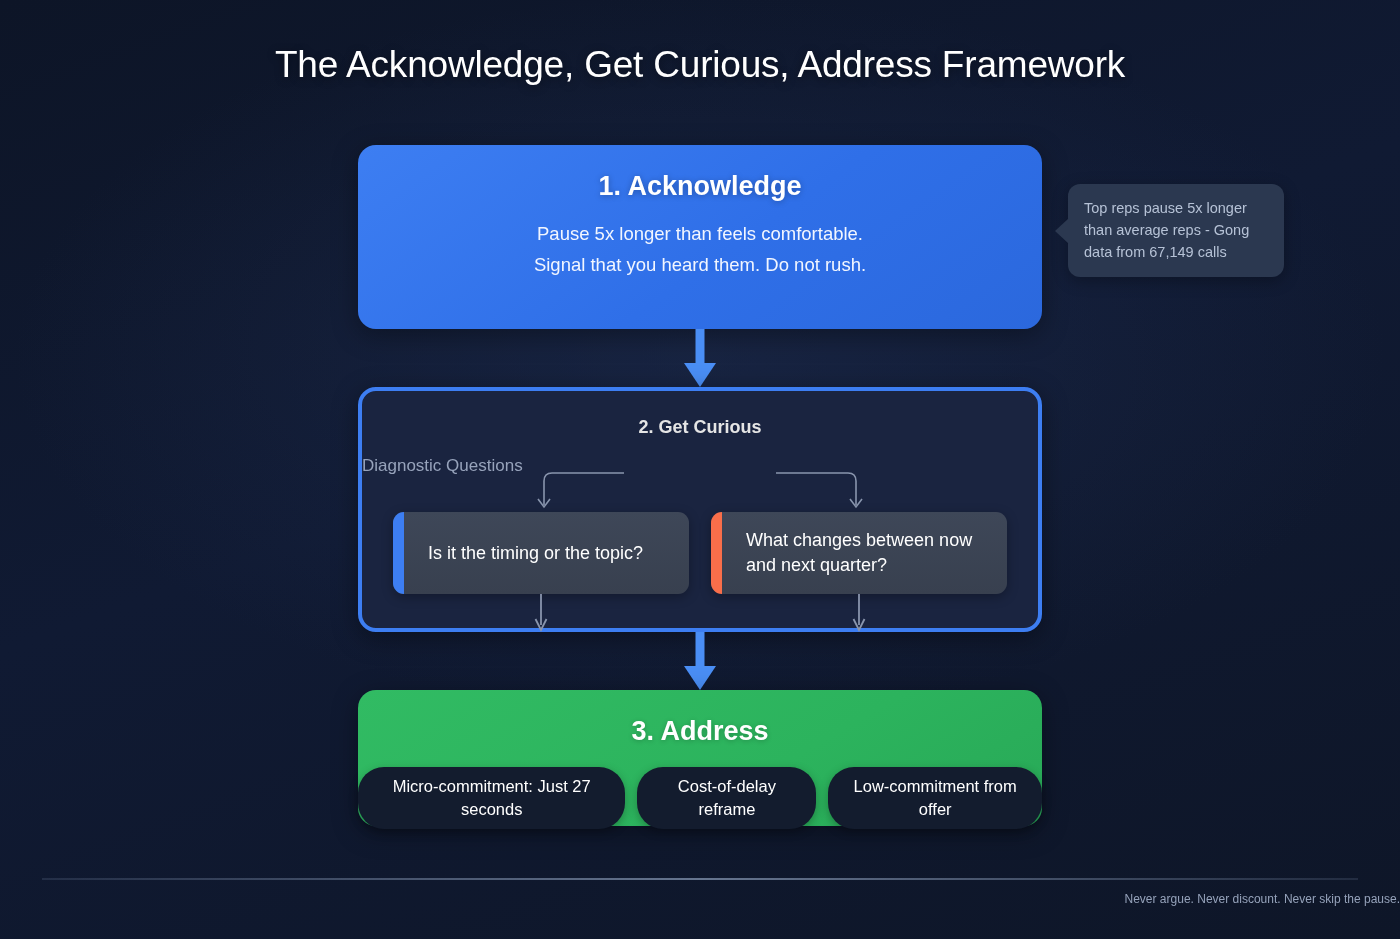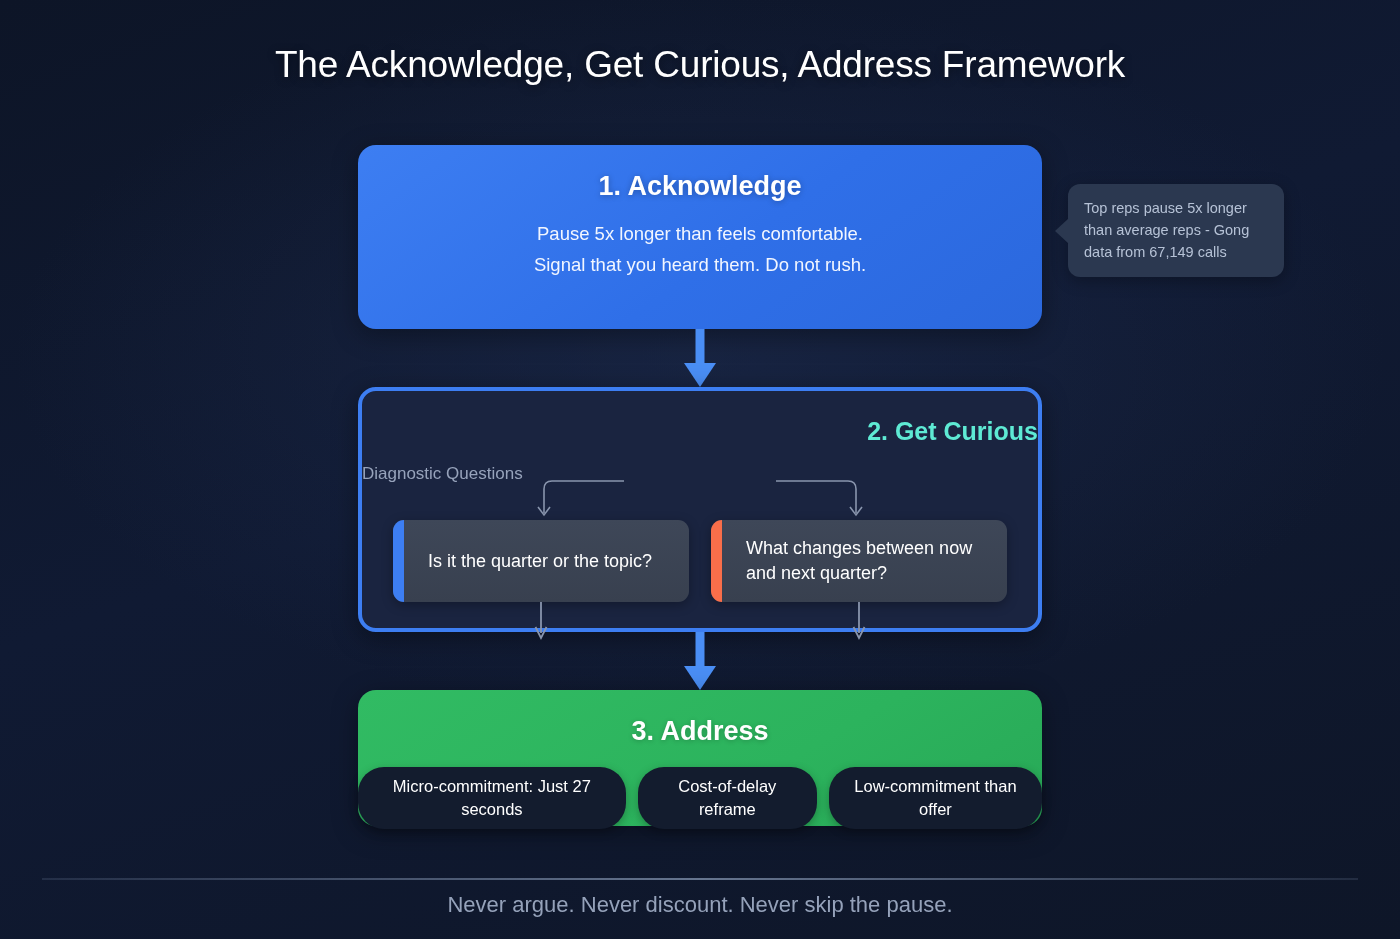--- a/index.html
+++ b/index.html
@@ -103,24 +103,24 @@
 
   
   .card-curious {
     height: 245px;
     background: #1a2440;
     border: 4px solid #3d7ef2;
     box-shadow: 0 6px 26px rgba(0,0,0,0.38);
     padding-top: 26px;
   }
   .card-curious .card-heading {
-    font-size: 25px;
+    font-size: 18px;
     font-weight: bold;
-    text-align: right;
-    color: #5eead4;
+    text-align: center;
+    color: #e5e5e5;
   }
 
   .diag-wrap {
     position: relative;
     height: 52px;
     margin-top: 18px;
   }
   .diag-label {
     position: absolute;
     left: 0; right: 0;
@@ -248,22 +248,22 @@
     top: 878px;
     width: 1316px;
     height: 2px;
     background: linear-gradient(90deg, rgba(150,170,205,0.15) 0%, rgba(165,185,215,0.58) 50%, rgba(150,170,205,0.15) 100%);
   }
   .footer-note {
     position: absolute;
     left: 0;
     top: 892px;
     width: 1400px;
-    text-align: center;
-    font-size: 22px;
+    text-align: right;
+    font-size: 12px;
     color: #95a2ba;
   }
 </style>
 </head>
 <body>
 
 <div class="stage">
 
   <div class="page-title">The Acknowledge, Get Curious, Address Framework</div>
 
@@ -291,21 +291,21 @@
           <path d="M182 36 L182 12 Q182 4 190 4 L262 4" fill="none" stroke="#8995ad" stroke-width="1.6"></path>
           <path d="M494 36 L494 12 Q494 4 486 4 L414 4" fill="none" stroke="#8995ad" stroke-width="1.6"></path>
           <path d="M176 30 L182 38 L188 30" fill="none" stroke="#8995ad" stroke-width="1.6"></path>
           <path d="M488 30 L494 38 L500 30" fill="none" stroke="#8995ad" stroke-width="1.6"></path>
         </svg>
       </div>
 
       <div class="qrow">
         <div class="qbox">
           <span class="accent" style="background:#3d7ef2"></span>
-          <span class="qtext">Is it the quarter or the topic?</span>
+          <span class="qtext">Is it the timing or the topic?</span>
         </div>
         <div class="qbox">
           <span class="accent" style="background:#f96e4a"></span>
           <span class="qtext">What changes between now and next quarter?</span>
         </div>
       </div>
 
       <div class="qarrows">
         <svg class="thin-arrow left" viewBox="0 0 14 38">
           <path d="M7 0 L7 31" stroke="#8995ad" stroke-width="1.8" fill="none"></path>
@@ -321,21 +321,21 @@
     <div class="arrow-big">
       <div class="shaft"></div>
       <div class="head"></div>
     </div>
 
     <div class="card card-address">
       <div class="card-heading">3. Address</div>
       <div class="chips">
         <div class="chip">Micro-commitment: Just 27 seconds</div>
         <div class="chip">Cost-of-delay reframe</div>
-        <div class="chip">Low-commitment than offer</div>
+        <div class="chip">Low-commitment from offer</div>
       </div>
     </div>
 
   </div>
 
   <div class="callout">
     <span class="tail"></span>
     <span>Top reps pause 5x longer than average reps - Gong data from 67,149 calls</span>
   </div>
 

